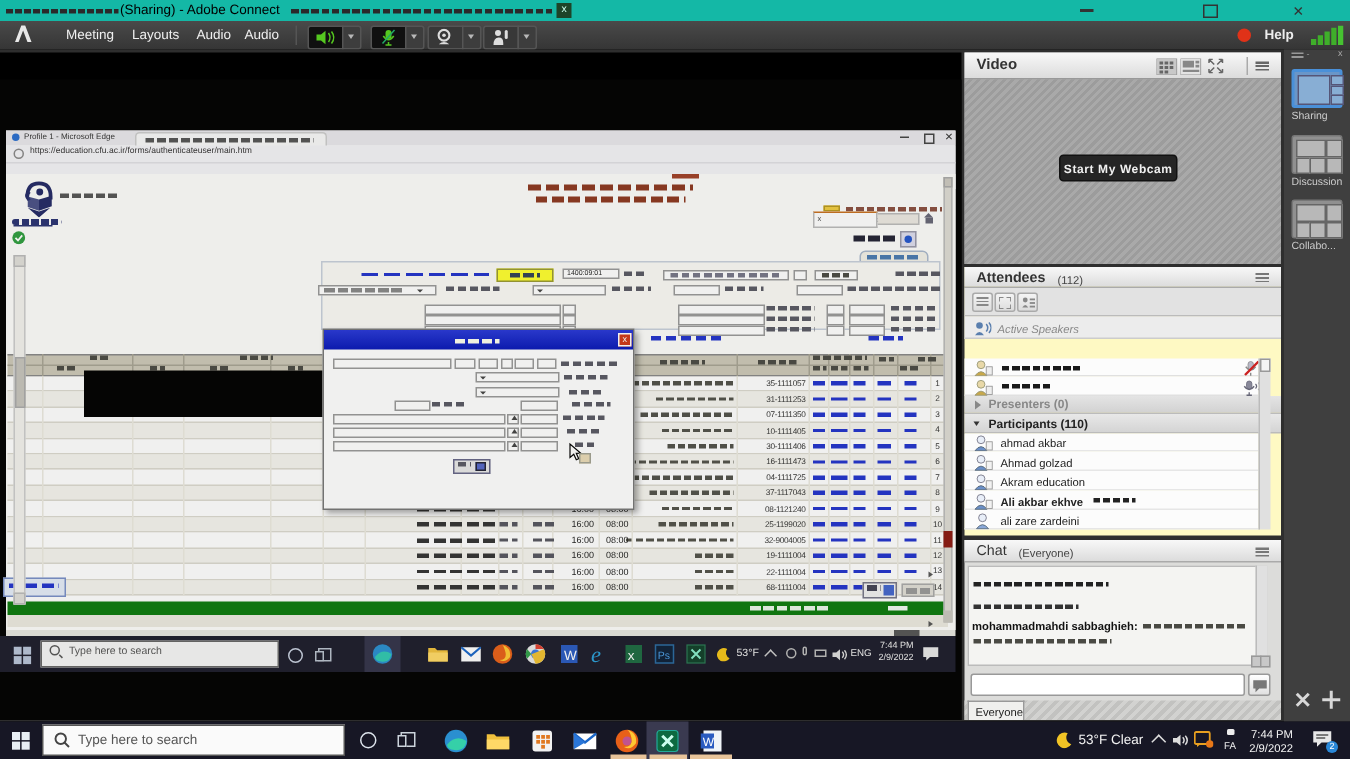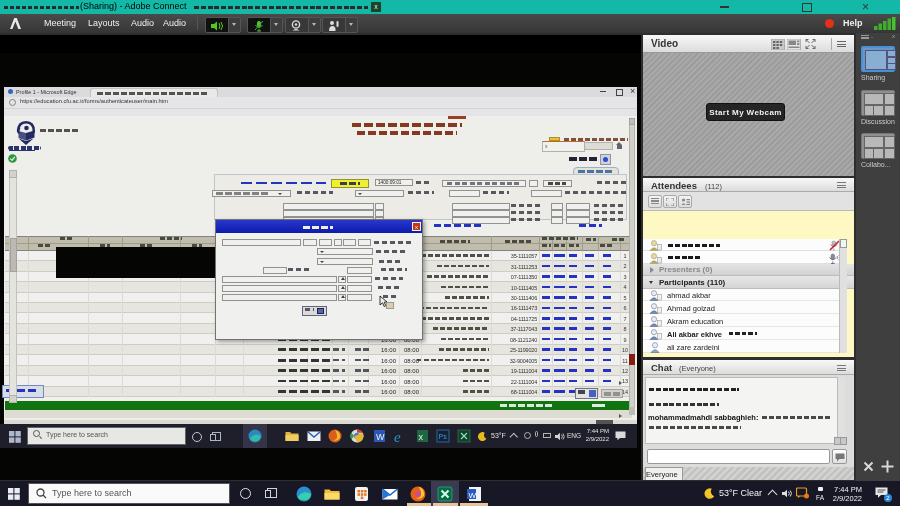--- a/index.html
+++ b/index.html
@@ -613,20 +613,28 @@
         <path d="M0 0 L3 0 M0 0 L0 3 M8 0 L5 0 M8 0 L8 3 M0 8 L0 5 M0 8 L3 8 M8 8 L8 5 M8 8 L5 8" stroke="#888" stroke-width="1.2"></path>
       </svg>
 <svg class="ab" style="left:38px;top:6px" width="9" height="8">
         <circle cx="2.5" cy="2" r="1.6" fill="#888"></circle>
         <path d="M0.5 7 q2 -3.5 4 0Z" fill="#888"></path>
         <rect x="5.5" y="1" width="3.5" height="1.2" fill="#888"></rect>
         <rect x="5.5" y="3.4" width="3.5" height="1.2" fill="#888"></rect>
         <rect x="5.5" y="5.8" width="3.5" height="1.2" fill="#888"></rect>
       </svg>
 </div>
+<div class="ab" style="left:0;top:33px;width:211px;height:15px;background:#ececec;border-bottom:1px solid #ccc;box-sizing:border-box">
+<svg class="ab" style="left:6px;top:3px" width="12" height="10">
+        <circle cx="4" cy="3" r="2.2" fill="#5a7fae"></circle>
+        <path d="M1 9.5 q3 -4.5 6 0Z" fill="#5a7fae"></path>
+        <path d="M8.5 2 q2 2.5 0 5 M10.3 1 q3 3.5 0 7" stroke="#5a7fae" stroke-width="1" fill="none"></path>
+      </svg>
+<div class="ab" style="left:22px;top:3.5px;font-size:7.5px;font-style:italic;color:#888">Active Speakers</div>
+</div>
 <div class="ab" style="left:0;top:60.5px;width:196px;height:12.5px;background:#fcfcfc;border-bottom:1px solid #e0e0e0;box-sizing:border-box"></div>
 <svg class="ab" style="left:6px;top:62px" width="13" height="11">
       <circle cx="5" cy="3.2" r="2.6" fill="#e8d8a8" stroke="#997" stroke-width="0.6"></circle>
       <path d="M1 10.5 q4 -5.5 8 0Z" fill="#c8a84a" stroke="#997" stroke-width="0.6"></path>
       <rect x="8.5" y="4.5" width="4" height="5.5" fill="#eee" stroke="#999" stroke-width="0.6"></rect>
     </svg>
 <div class="fb" style="left:25px;top:65.5px;width:52px;height:3.2px;background:repeating-linear-gradient(90deg,#1a1a1a 0 5px,rgba(0,0,0,0) 5px 6.8px)"></div>
 <svg class="ab" style="left:186px;top:62px" width="11" height="11">
       <rect x="3" y="1" width="3.6" height="5.5" rx="1.8" fill="#b8b8c8" stroke="#888" stroke-width="0.5"></rect>
       <path d="M1.5 4.5 q3.3 4.5 6.6 0 M4.8 8.5 L4.8 10.5" stroke="#888" stroke-width="0.9" fill="none"></path>
@@ -685,40 +693,40 @@
 <svg class="ab" style="left:7px;top:163.60000000000002px" width="10" height="11">
       <circle cx="5" cy="3.2" r="2.6" fill="#e8eef8" stroke="#778" stroke-width="0.6"></circle>
       <path d="M1 10.5 q4 -5.5 8 0Z" fill="#8aa8d8" stroke="#567" stroke-width="0.6"></path>
     </svg>
 <div class="ab" style="left:24px;top:164.60000000000002px;font-size:7.5px;font-weight:normal;color:#222">ali zare zardeini</div>
 <div class="ab" style="left:196px;top:60.5px;width:8px;height:114.5px;background:#e0e0e0;border-left:1px solid #bbb;box-sizing:border-box"></div>
 <div class="ab" style="left:196.5px;top:60.5px;width:7px;height:9px;background:#f4f4f4;border:1px solid #999;box-sizing:border-box"></div>
 </div>
 <div class="ab" style="left:643px;top:360px;width:211px;height:120px;background:#dcdcda">
 <div class="ab" style="left:0;top:0;width:211px;height:15px;background:linear-gradient(#f8f8f8,#dcdcdc);border-bottom:1px solid #aaa;box-sizing:border-box">
-<div class="ab" style="left:8px;top:2px;font-size:9.5px;font-weight:bold;color:#333">Chat</div>
+<div class="ab" style="left:8px;top:2px;font-size:9.5px;font-weight:normal;color:#333">Chat</div>
 <div class="ab" style="left:36px;top:3.5px;font-size:7.5px;color:#444">(Everyone)</div>
 <div class="ab" style="left:194px;top:5px;width:9px;height:6px;background:repeating-linear-gradient(#777 0 1.4px,rgba(0,0,0,0) 1.4px 2.6px)"></div>
 </div>
 <div class="ab" style="left:2px;top:17px;width:200px;height:67px;background:#f4f4f2;border:1px solid #bbb;box-sizing:border-box"></div>
 <div class="fb" style="left:6px;top:28px;width:90px;height:3px;background:repeating-linear-gradient(90deg,#222 0 5px,rgba(0,0,0,0) 5px 6.8px)"></div>
 <div class="fb" style="left:6px;top:43px;width:70px;height:3px;background:repeating-linear-gradient(90deg,#333 0 5px,rgba(0,0,0,0) 5px 6.8px)"></div>
 <div class="ab" style="left:5px;top:53px;font-size:7.5px;font-weight:bold;color:#111">mohammadmahdi sabbaghieh:</div>
 <div class="fb" style="left:119px;top:56px;width:68px;height:2.5px;background:repeating-linear-gradient(90deg,#4a4a44 0 5px,rgba(0,0,0,0) 5px 7px)"></div>
 <div class="fb" style="left:6px;top:66px;width:92px;height:2.5px;background:repeating-linear-gradient(90deg,#4a4a44 0 5px,rgba(0,0,0,0) 5px 7px)"></div>
 <div class="ab" style="left:194px;top:17px;width:8px;height:67px;background:#e0e0e0;border-left:1px solid #bbb;box-sizing:border-box"></div>
 <div class="ab" style="left:191px;top:77px;width:5px;height:6px;background:#c8c8c8;border:1px solid #999"></div>
     <div class="ab" style="left:197px;top:77px;width:5px;height:6px;background:#c8c8c8;border:1px solid #999"></div>
 <div class="ab" style="left:4px;top:89px;width:183px;height:15px;background:#fff;border:1px solid #999;border-radius:2px;box-sizing:border-box"></div>
 <div class="ab" style="left:189px;top:89px;width:15px;height:15px;background:linear-gradient(#fff,#e0e0e0);border:1px solid #999;border-radius:2px;box-sizing:border-box"></div>
 <svg class="ab" style="left:192px;top:92.5px" width="10" height="9">
       <path d="M0.5 0.5 L9.5 0.5 L9.5 6 L4.5 6 L2 8.5 L2 6 L0.5 6Z" fill="#777"></path>
     </svg>
 <div class="ab" style="left:0;top:107px;width:211px;height:13px;background:repeating-linear-gradient(135deg,#d2d2d0 0 2.5px,#c2c2c0 2.5px 5px)"></div>
-<div class="ab" style="left:2px;top:107px;width:38px;height:13px;background:#f0f0ee;border:1px solid #999;border-bottom:none;box-sizing:border-box;font-size:7.5px;color:#222;text-align:left;line-height:13px">Everyone</div>
+<div class="ab" style="left:2px;top:107px;width:38px;height:13px;background:#f0f0ee;border:1px solid #999;border-bottom:none;box-sizing:border-box;font-size:7.5px;color:#222;text-align:right;line-height:13px">Everyone</div>
 </div>
 <div class="ab" style="left:856px;top:33px;width:44px;height:448px;background:#3f3f3f">
 <div class="ab" style="left:5px;top:2px;width:8px;height:5px;background:repeating-linear-gradient(#999 0 1.2px,rgba(0,0,0,0) 1.2px 2.4px)"></div>
     <div class="ab" style="left:15px;top:1px;font-size:6px;color:#999">-</div>
 <div class="ab" style="left:36px;top:0px;font-size:6px;color:#aaa">x</div>
 <div class="ab" style="left:5px;top:13px;width:34px;height:26px;background:#6a96c8;border:2px solid #4a90d8;box-sizing:border-box;border-radius:2px">
       <div class="ab" style="left:2px;top:2px;width:20px;height:18px;background:#88aed4;border:1px solid #557"></div>
       <div class="ab" style="left:23.5px;top:2px;width:7px;height:5px;background:#88aed4;border:1px solid #557"></div>
       <div class="ab" style="left:23.5px;top:8.5px;width:7px;height:5px;background:#88aed4;border:1px solid #557"></div>
       <div class="ab" style="left:23.5px;top:15px;width:7px;height:5px;background:#88aed4;border:1px solid #557"></div>

